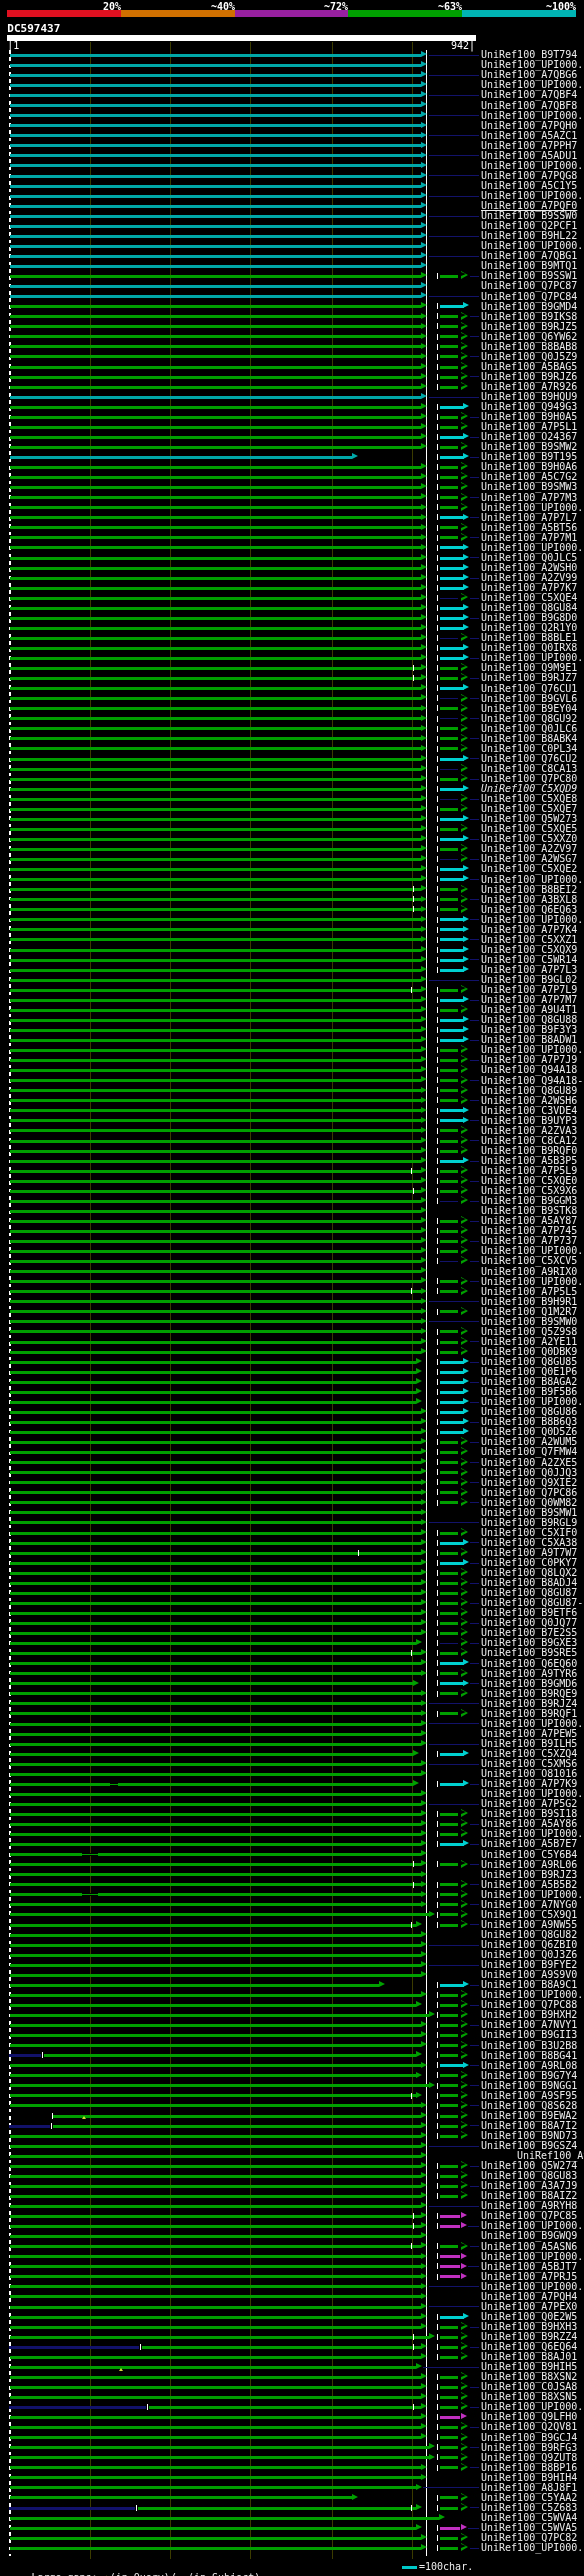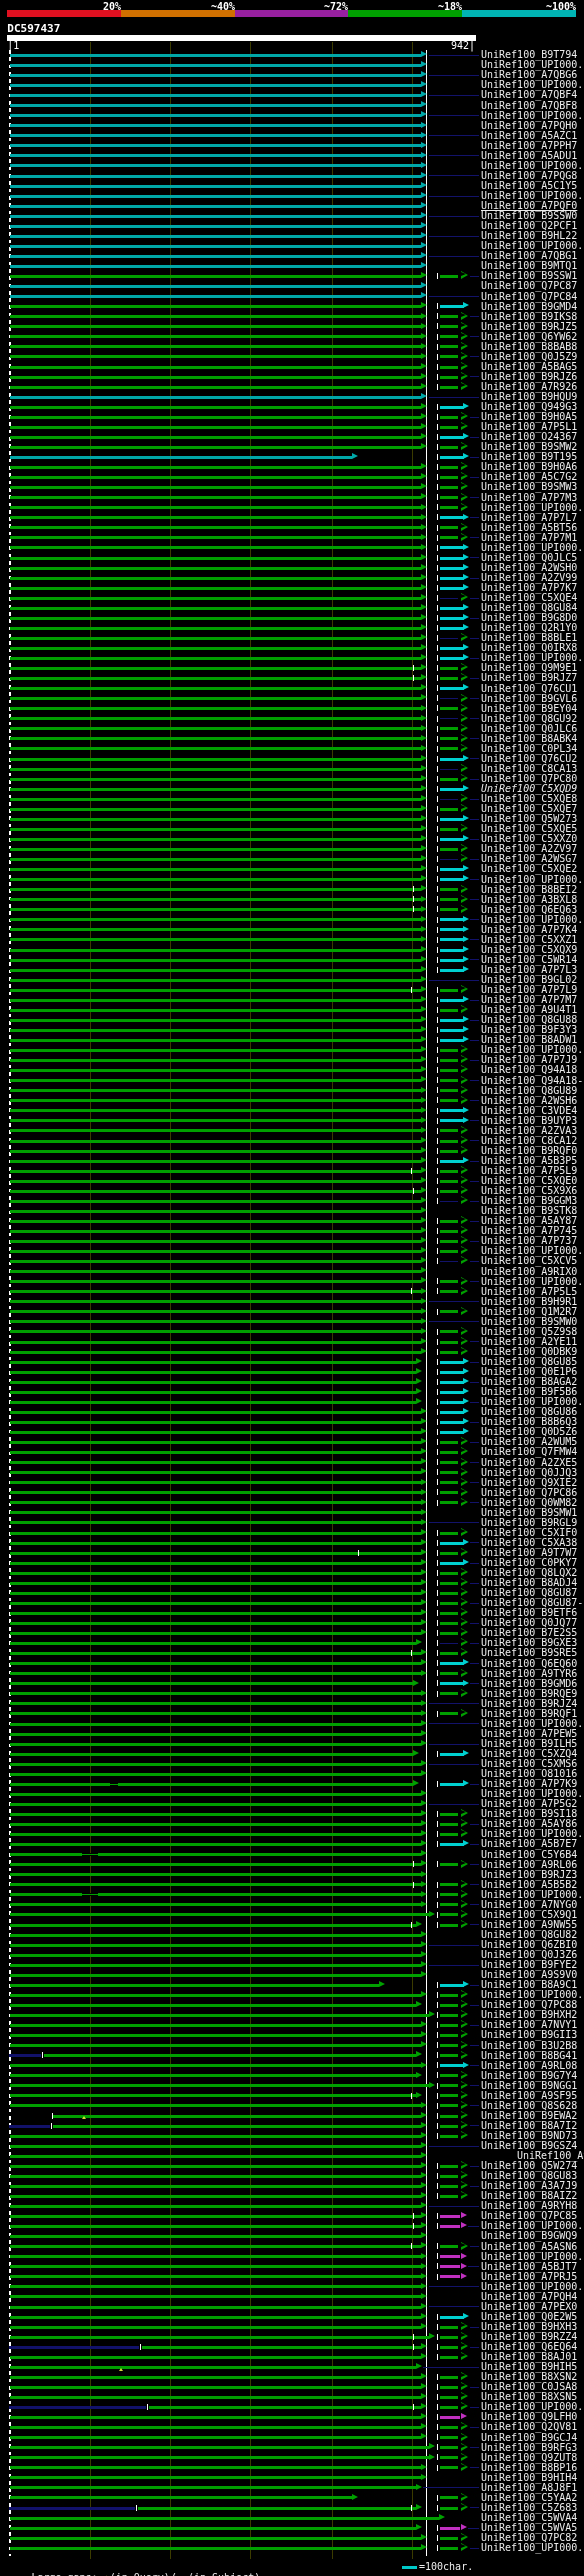--- a/index.html
+++ b/index.html
@@ -40,21 +40,21 @@
 <div id="screen">
 
   <div id="scalebar">
       <div class="scale-seg" style="left: 7.3px; width: 114px; background: rgb(224, 16, 32);"></div>
       <div class="scale-label" style="left: 68px; width: 53px; text-align: right;">20%</div>
       <div class="scale-seg" style="left: 121px; width: 114px; background: rgb(208, 112, 0);"></div>
       <div class="scale-label" style="left: 182px; width: 53px; text-align: right;">~40%</div>
       <div class="scale-seg" style="left: 235px; width: 114px; background: rgb(152, 32, 160);"></div>
       <div class="scale-label" style="left: 295px; width: 53px; text-align: right;">~72%</div>
       <div class="scale-seg" style="left: 348px; width: 114px; background: rgb(0, 160, 0);"></div>
-      <div class="scale-label" style="left: 409px; width: 53px; text-align: right;">~18%</div>
+      <div class="scale-label" style="left: 409px; width: 53px; text-align: right;">~63%</div>
       <div class="scale-seg" style="left: 462px; width: 114px; background: rgb(0, 180, 180);"></div>
       <div class="scale-label" style="left: 523px; width: 53px; text-align: right;">~100%</div>
     </div>
 
   <div id="title">DC597437</div>
   <div id="watermark">AlignView.pm Beta rel.7</div>
 
   <div id="querybar"></div>
   <div class="axis-lab" style="left:7.3px;">|1</div>
   <div class="axis-lab" style="left:451px;">942|</div>

